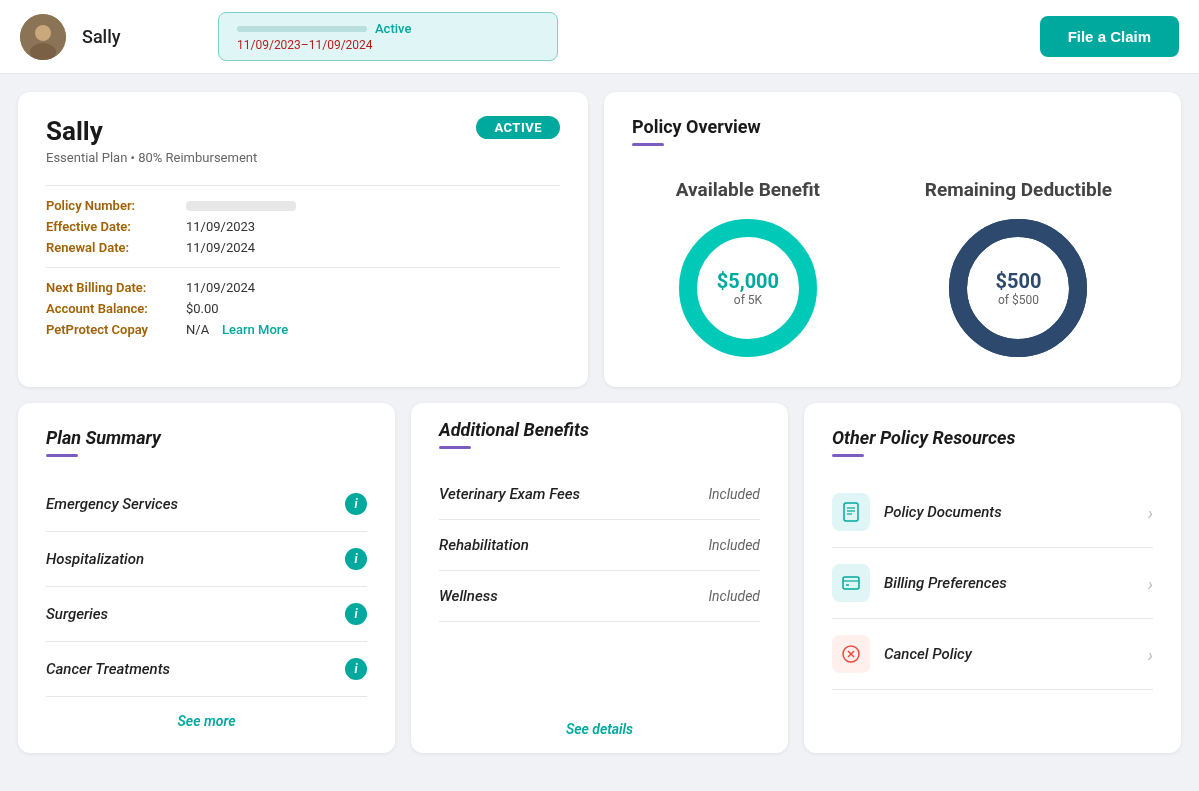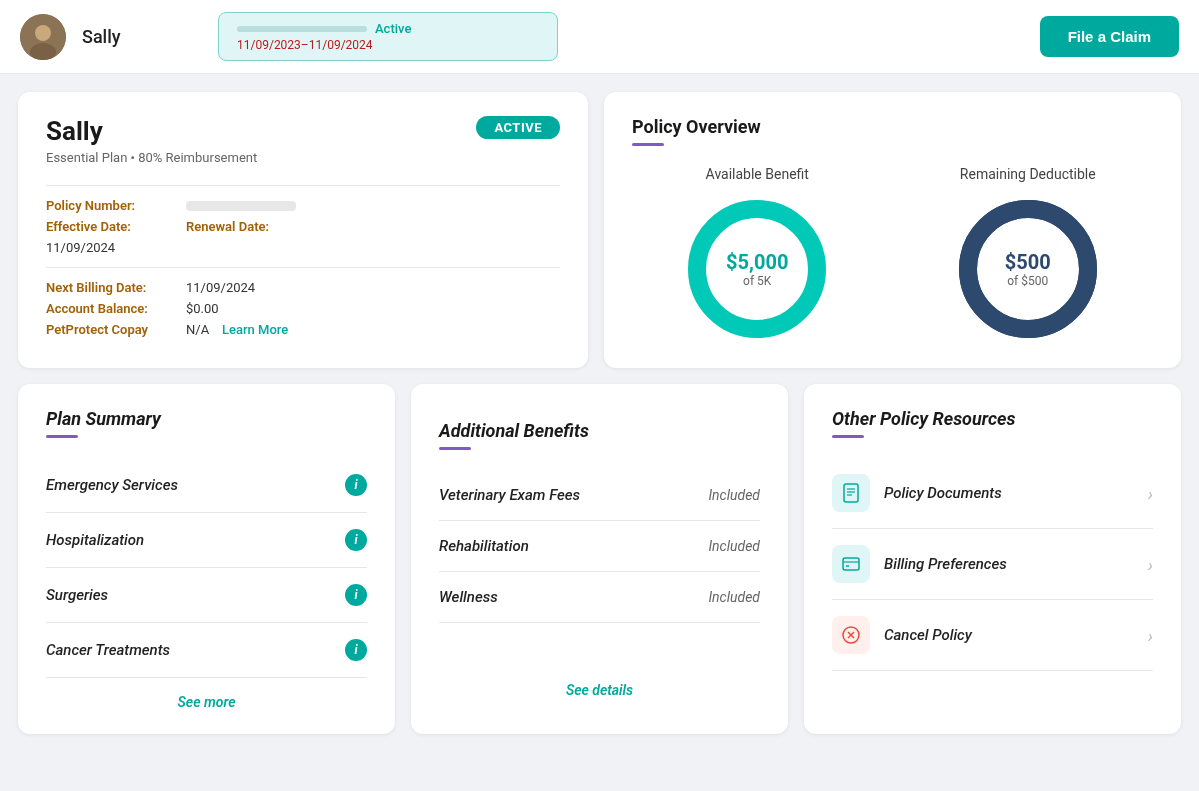--- a/index.html
+++ b/index.html
@@ -210,23 +210,24 @@
       align-items: center;
       gap: 20px;
     }
     .chart-item {
       display: flex;
       flex-direction: column;
       align-items: center;
       gap: 12px;
     }
     .chart-label {
-      font-size: 14px;
+      font-size: 19px;
       color: #444;
-      font-weight: 400;
+      font-weight: 700;
+      margin-top: 12px;
     }
     .donut-container {
       position: relative;
       width: 150px;
       height: 150px;
     }
     .donut-center {
       position: absolute;
       top: 50%;
       left: 50%;
@@ -294,21 +295,21 @@
       font-weight: 600;
       text-align: center;
       cursor: pointer;
       margin-top: 16px;
     }
 
     
     .benefits-card {
       background: #fff;
       border-radius: 12px;
-      padding: 36px 28px;
+      padding: 16px 28px;
       flex: 1;
       box-shadow: 0 1px 4px rgba(0,0,0,0.07);
       display: flex;
       flex-direction: column;
     }
     .benefit-item {
       display: flex;
       align-items: center;
       justify-content: space-between;
       padding: 16px 0;
@@ -400,20 +401,21 @@
       <div class="policy-card-header">
         <span class="policy-name">Sally</span>
         <span class="active-badge">ACTIVE</span>
       </div>
       <div class="policy-plan">Essential Plan • 80% Reimbursement</div>
       <hr class="divider">
       <div class="policy-details">
         <span class="detail-label">Policy Number:</span>
         <div class="detail-value-blurred"></div>
         <span class="detail-label">Effective Date:</span>
+        <span class="detail-value">11/09/2023</span>
         <span class="detail-label">Renewal Date:</span>
         <span class="detail-value">11/09/2024</span>
       </div>
       <hr class="divider">
       <div class="billing-price-row">
         <div class="billing-row">
           <span class="detail-label">Next Billing Date:</span>
           <span class="detail-value">11/09/2024</span>
           <span class="detail-label">Account Balance:</span>
           <span class="detail-value">$0.00</span>

